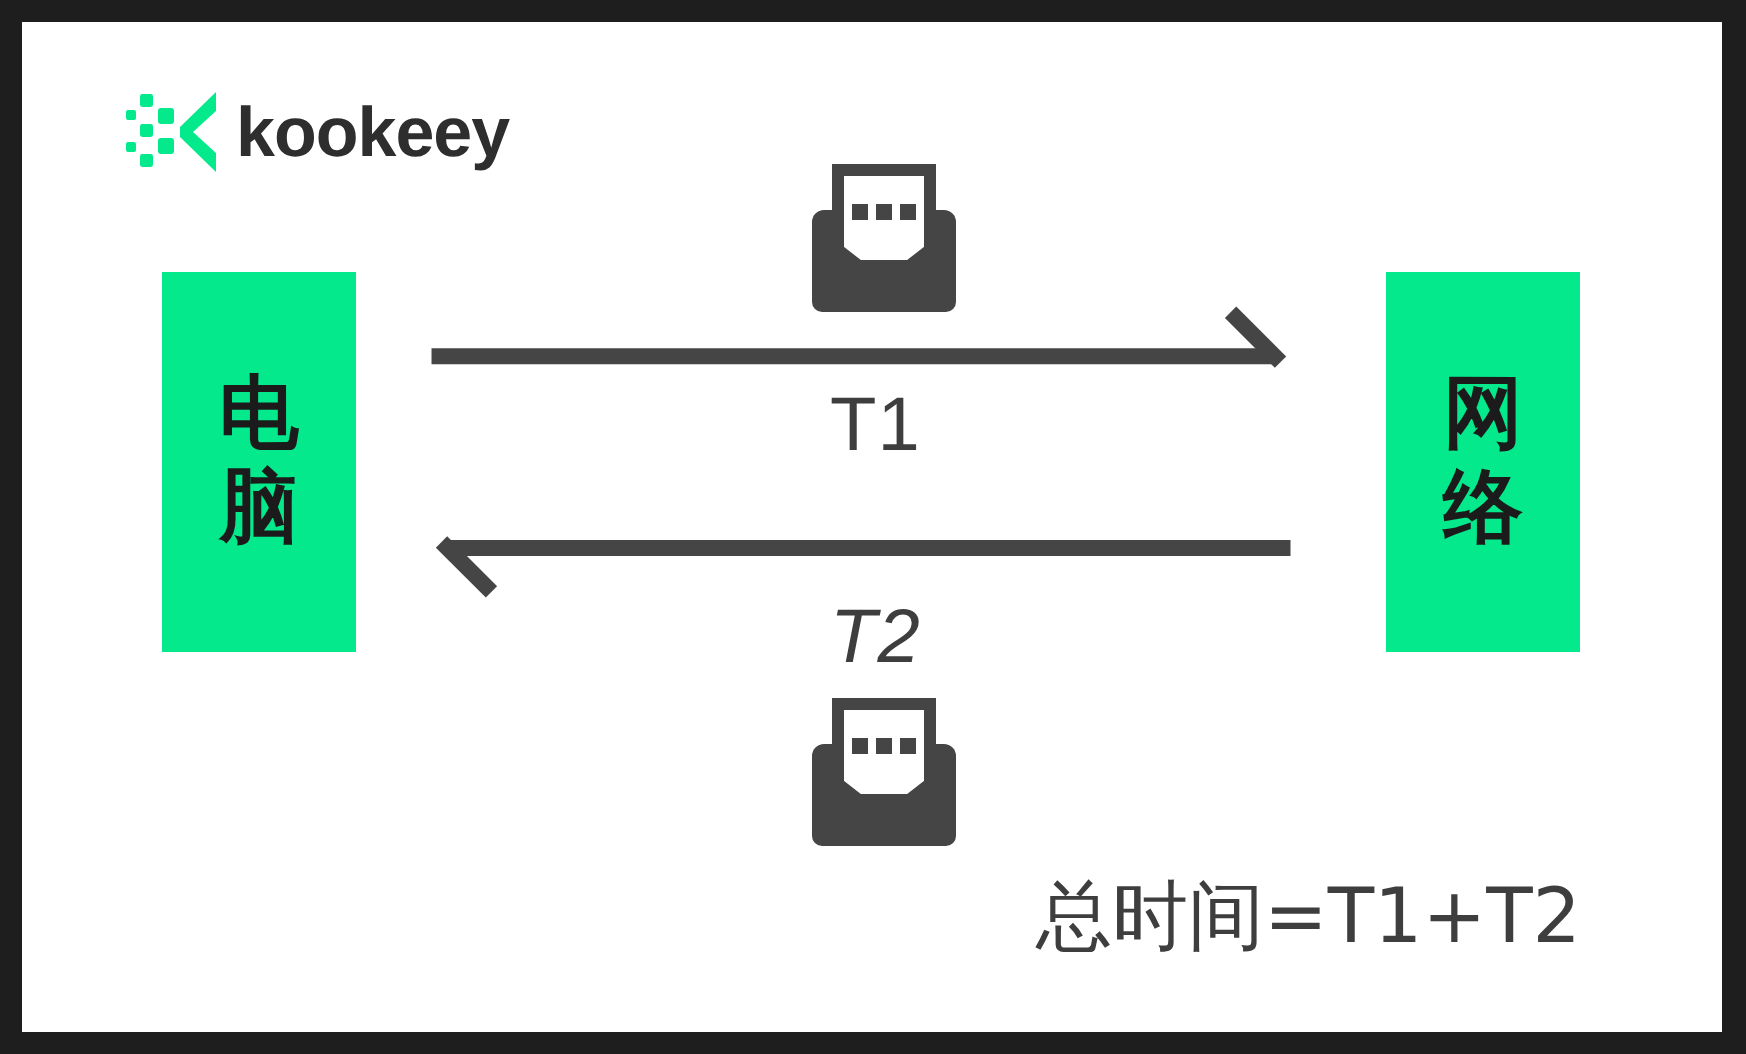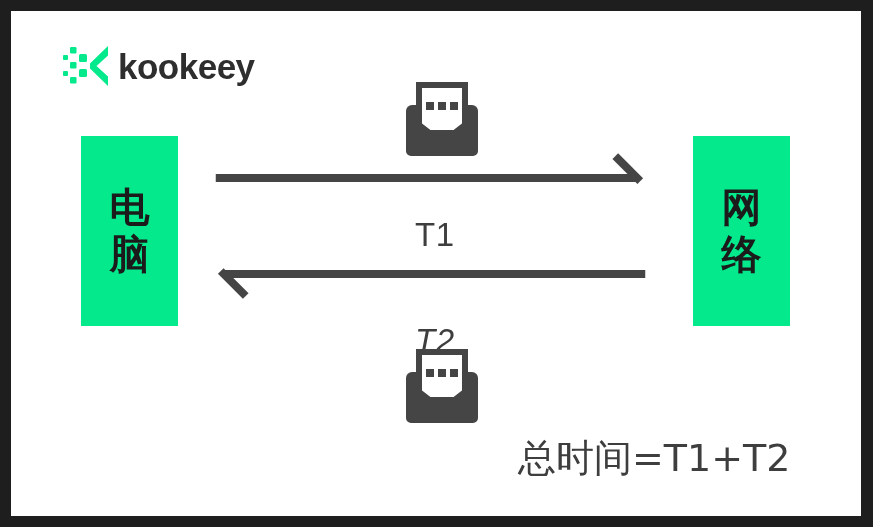--- a/index.html
+++ b/index.html
@@ -82,26 +82,25 @@
     position: absolute;
     left: 0; top: 0;
     width: 100%;
     height: 100%;
     pointer-events: none;
   }
 
   
   .arrow-label {
     position: absolute;
-    font-size: 33px;
+    font-size: 38px;
     color: #3e3e3e;
     font-weight: 400;
     line-height: 1;
     letter-spacing: 0.5px;
-    margin-top: 24px;
   }
   #label-t1 { left: 404px; top: 183px; }
   #label-t2 { left: 404px; top: 289px; font-style: italic; }
 
   
   .envelope {
     position: absolute;
     width: 86px;
     height: 80px;
   }

